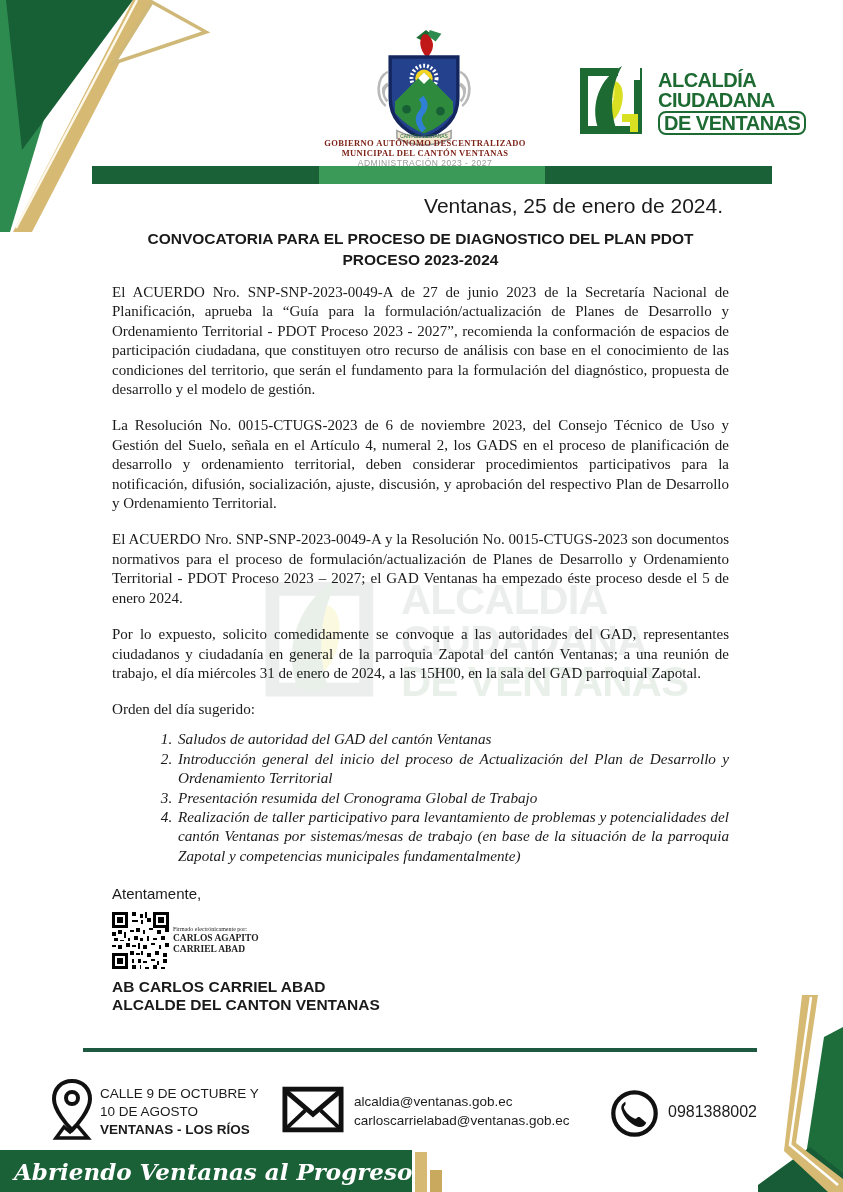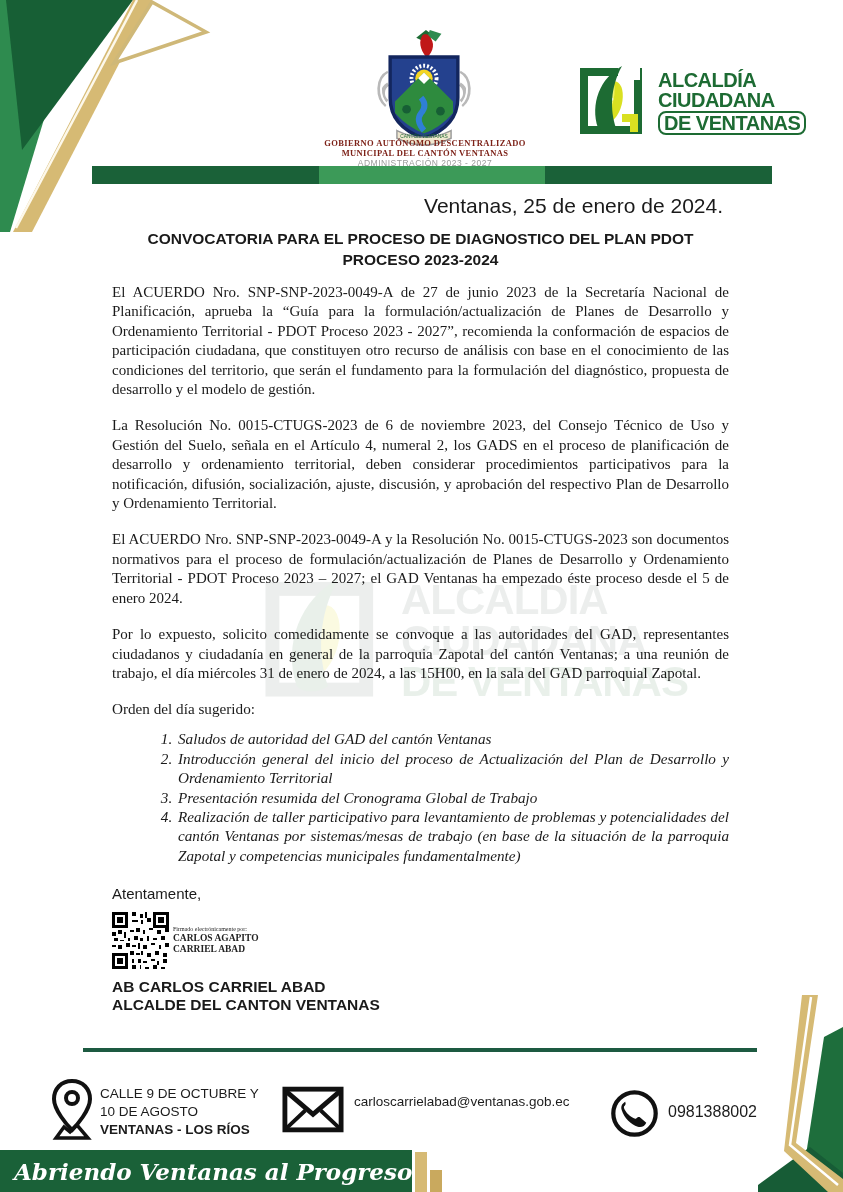--- a/index.html
+++ b/index.html
@@ -216,20 +216,21 @@
     <div>10 DE AGOSTO</div>
     <div class="bold">VENTANAS - LOS RÍOS</div>
   </div>
 
   <svg class="envelope-icon" viewBox="0 0 64 48">
     <rect x="3" y="3" width="58" height="42" fill="none" stroke="#111" stroke-width="5"></rect>
     <path d="M4 5 L32 29 L60 5" fill="none" stroke="#111" stroke-width="5"></path>
     <path d="M5 43 L24 25 M59 43 L40 25" fill="none" stroke="#111" stroke-width="4"></path>
   </svg>
   <div class="emails">
+    <div>alcaldia@ventanas.gob.ec</div>
     <div>carloscarrielabad@ventanas.gob.ec</div>
   </div>
 
   <svg class="phone-icon" viewBox="0 0 52 52">
     <circle cx="26" cy="26" r="22.5" fill="none" stroke="#111" stroke-width="4.5"></circle>
     <path d="M16.5 13.5 c-3.5 1.5 -5.5 5 -4 9 c2.5 8 9.5 15 17 17.5 c4 1.3 7.5 -0.8 9 -4.3 l-6.5 -5.5 c-1.5 -1 -3.2 0 -4.2 1.2 c-1.5 1 -5.5 -1.5 -8.5 -4.5 c-3 -3 -5.3 -7 -4.3 -8.5 c1.2 -1 2.2 -2.8 1.2 -4.3 z" fill="#111"></path>
   </svg>
   <div class="phone-number">0981388002</div>
 
   <div class="slogan-banner">

